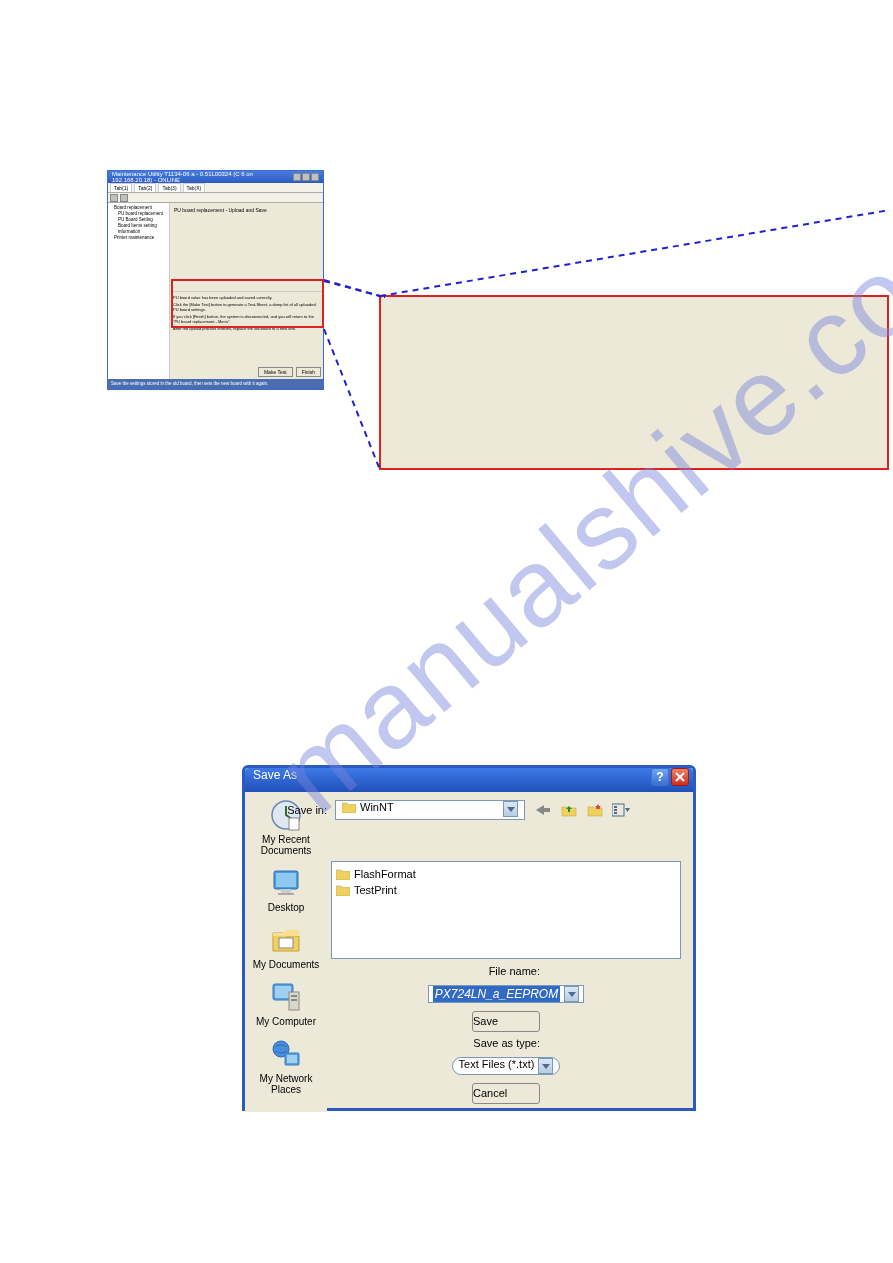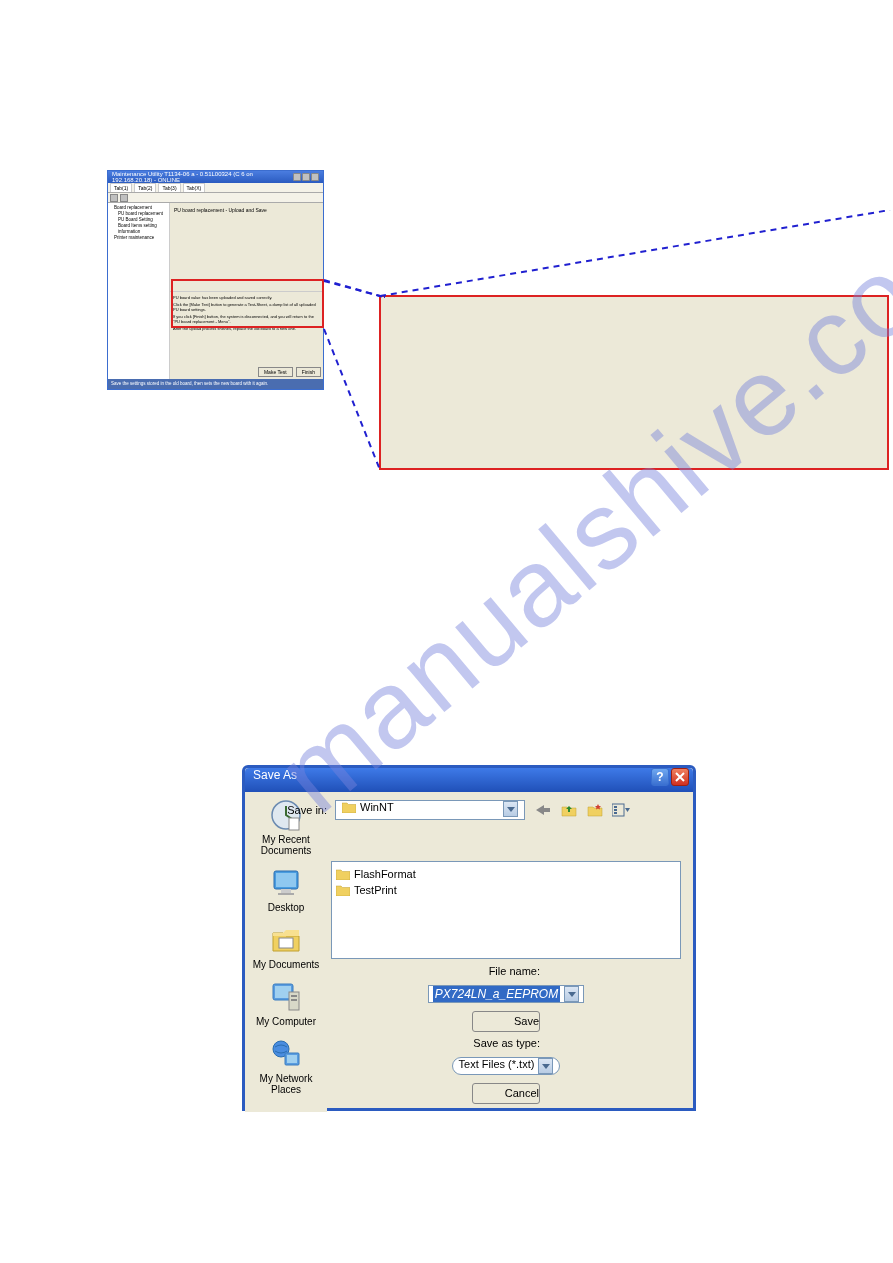--- a/index.html
+++ b/index.html
@@ -58,21 +58,21 @@
   .nav-ic { width: 20px; height: 20px; border: 1px solid transparent; display: flex; align-items: center; justify-content: center; cursor: pointer; }
 
   .sa-filelist { flex: 1; background: #fff; border: 1px solid #7a98b8; padding: 4px; margin-bottom: 6px; margin-top: 36px; }
   .fl-item { display: flex; align-items: center; gap: 4px; font-size: 11px; height: 16px; cursor: pointer; }
 
   .sa-bottom { display: flex; flex-direction: column; gap: 5px; }
   .sa-bottom-row { display: flex; align-items: center; gap: 8px; flex-direction: column; }
   .sa-input { flex: 1; height: 36px; background: #fff; border: 1px solid #7a98b8; padding: 0 4px; font-size: 12px; display: flex; align-items: center; font-style: italic; }
   .sa-input.sel { background: #fff; }
   .sa-input.sel span { background: #316ac5; color: #fff; padding: 1px 2px; }
-  .sa-button { width: 68px; height: 21px; background: #ece9d8; border: 1px solid #888; border-radius: 3px; font-size: 11px; text-align: right; line-height: 19px; cursor: pointer; }
+  .sa-button { width: 68px; height: 21px; background: #ece9d8; border: 1px solid #888; border-radius: 3px; font-size: 11px; text-align: left; line-height: 19px; cursor: pointer; }
 
   svg { display: block; }
 </style>
 </head>
 <body>
 
 <div class="watermark">manualshive.com</div>
 
 <div class="maint-window">
   <div class="maint-title">

